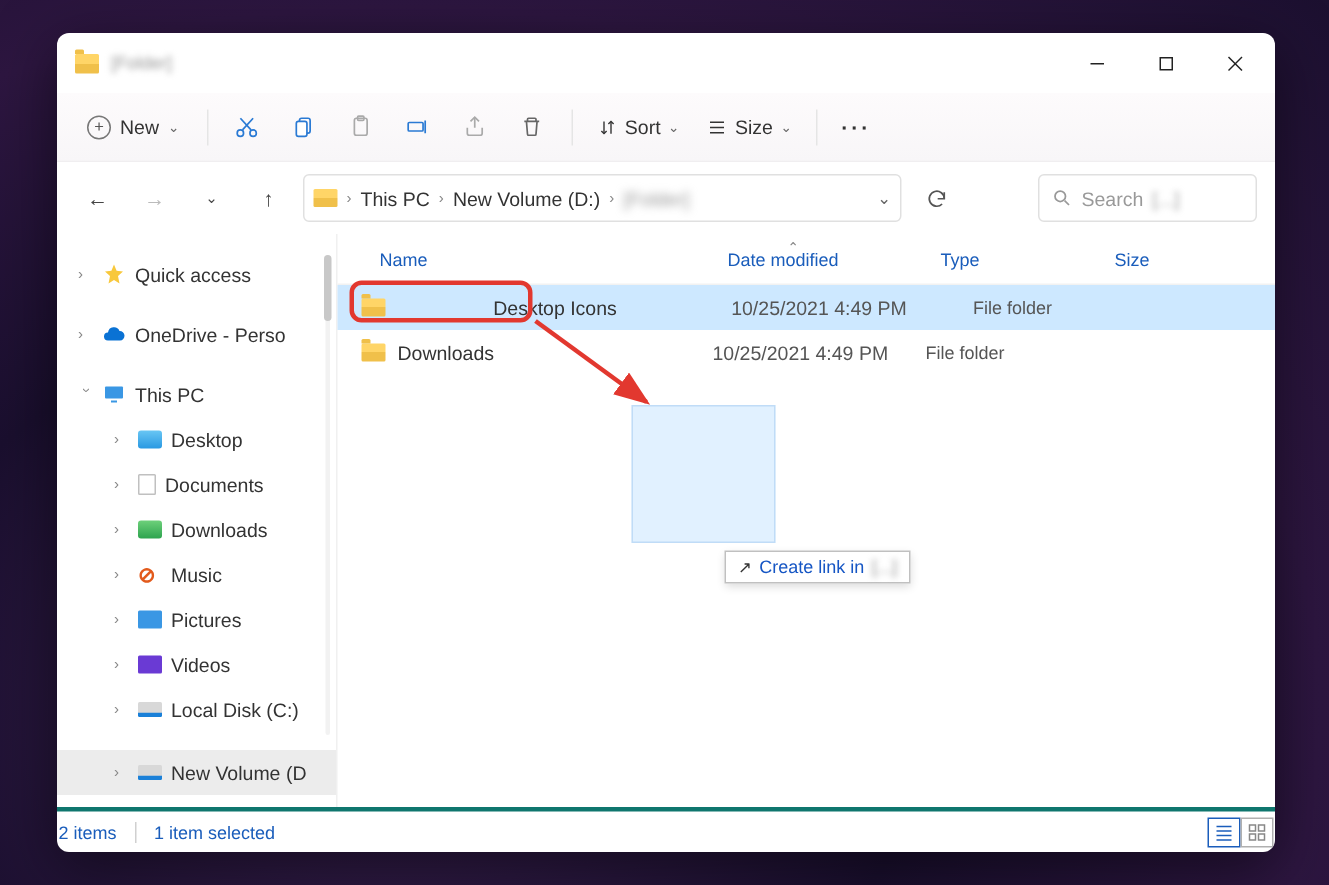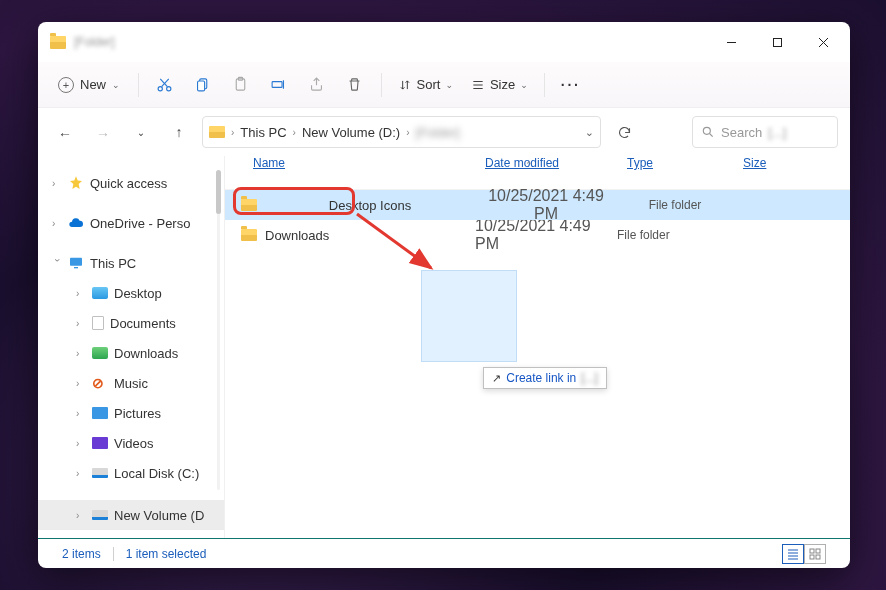--- a/index.html
+++ b/index.html
@@ -44,41 +44,41 @@
 .ticon.star svg { fill:#f8c83c; }
 .ticon.cloud svg { fill:#0a72d4; }
 .ticon.pc svg { fill:#3a97e4; }
 .ticon.folder { background: linear-gradient(#68c6f4, #2a99e2); border-radius:2px; width:16px; height:12px; }
 .ticon.docf { background: #fff; border:1px solid #c0c0c0; width:12px; height:14px; border-radius:1px; }
 .ticon.music { color:#e25a1c; font-weight:bold; font-size:14px; }
 .ticon.pic { background:#3a97e4; width:16px; height:12px; border-radius:1px; position:relative; }
 .ticon.vid { background:#6a3ad4; width:16px; height:12px; border-radius:1px; position:relative; }
 .ticon.disk { width:16px; height:10px; background:#d8d8d8; border-radius:1px; border-bottom:3px solid #1a80d8; }
 .content { flex:1; display:flex; flex-direction:column; border-left:1px solid #f0f0f0; }
-.columns { height:34px; display:flex; font-size:12px; color:#1a5dbb; border-bottom:1px solid #f2f2f2; position:relative;text-decoration:underline; }
+.columns { height:34px; display:flex; align-items:center; font-size:12px; color:#1a5dbb; border-bottom:1px solid #f2f2f2; position:relative; }
 .col-name { width:260px; padding-left:28px; }
 .col-date { width:142px; }
 .col-type { width:116px; }
 .col-size { flex:1; }
 .col-caret { position:absolute; left:300px; top:4px; font-size:9px; color:#888; }
 .rows { position:relative; flex:1; }
 .row { height:30px; display:flex; align-items:center; font-size:13px; color:#333; }
 .row.sel { background:#cde8ff; }
 .row .ricon { width:16px; height:12px; margin:0 8px 0 16px; background: linear-gradient(#ffd567 50%, #f0c04a 50%); border-radius:1px; position:relative; }
 .row .ricon::before { content:""; position:absolute; top:-3px; left:0; width:6px; height:3px; background:#f0c04a; border-radius:1px 1px 0 0; }
 .row .rname { width:210px; }
-.row .rdate { width:142px; color:#555; font-size:16px; }
+.row .rdate { width:142px; color:#555; font-size:13px; }
 .row .rtype { width:116px; color:#555; font-size:12px; }
 .row.sel .highlight-box { position:absolute; border:3px solid #e2382f; border-radius:8px; left:8px; top:-3px; width:122px; height:28px; pointer-events:none; }
 .drag-ghost { position:absolute; left:196px; top:80px; width:96px; height:92px; background: rgba(205,232,255,0.6); border:1px solid rgba(160,200,240,0.5); }
 .drag-tip { position:absolute; left:258px; top:177px; background:#fff; border:1px solid #c0c0c0; padding:3px 8px; font-size:12px; color:#1656c4; display:flex; align-items:center; gap:5px; box-shadow:0 2px 6px rgba(0,0,0,0.15); }
 .drag-tip .arrw { color:#333; font-size:11px; }
 .drag-tip .tblur { filter:blur(2px); color:#888; }
 .anno-arrow { position:absolute; left:128px; top:20px; pointer-events:none; }
-.status { height:30px; display:flex; align-items:center; padding: 0 24px; font-size:12px; color:#1a5dbb; border-top:1px solid #0f766e; gap:12px; }
+.status { height:30px; display:flex; align-items:center; padding: 0 1px; font-size:12px; color:#1a5dbb; border-top:3px solid #0f766e; gap:12px; }
 .status .ssep { width:1px; height:14px; background:#d0d0d0; }
 .status .vbtns { margin-left:auto; display:flex; gap:0; }
 .vbtn { width:22px; height:20px; border:1px solid #b0b0b0; display:flex; align-items:center; justify-content:center; }
 .vbtn.active { border-color:#1a5dbb; }
 .vbtn svg { width:12px; height:12px; }
 </style>
 </head>
 <body>
 
 <div class="window">

